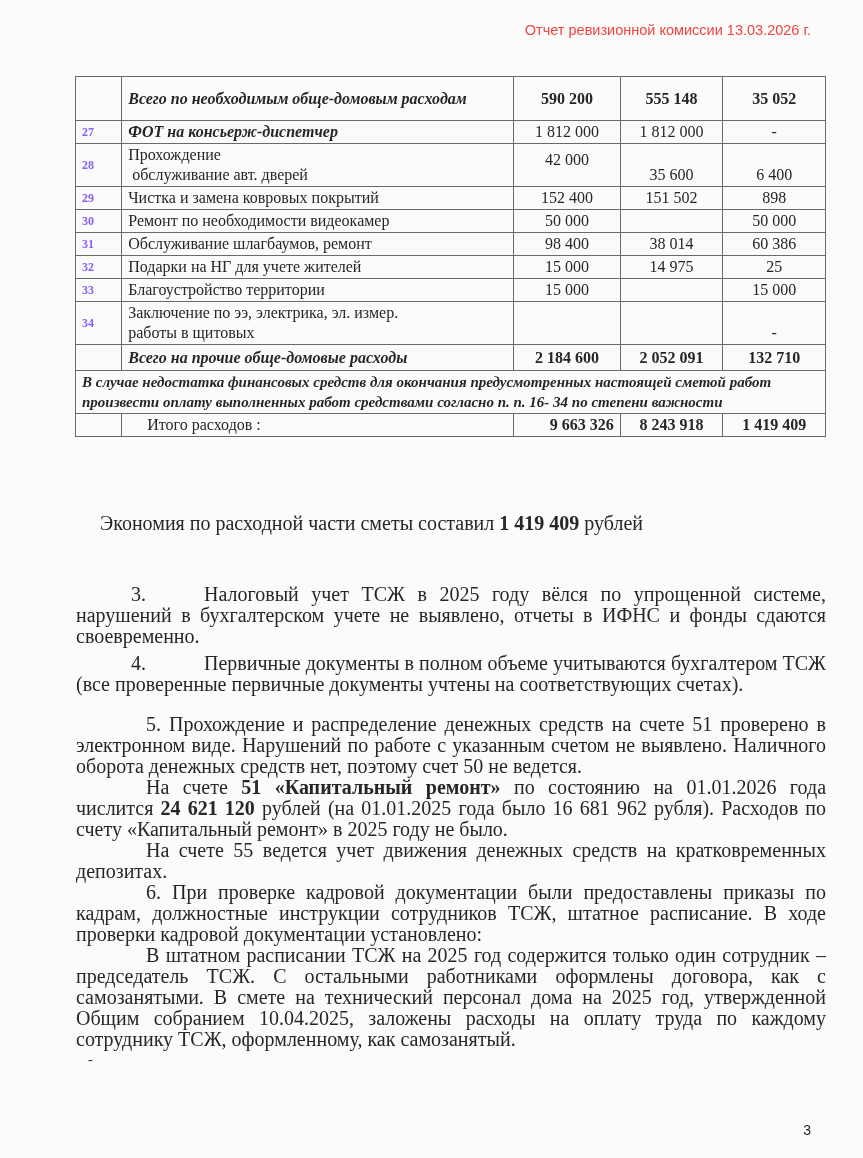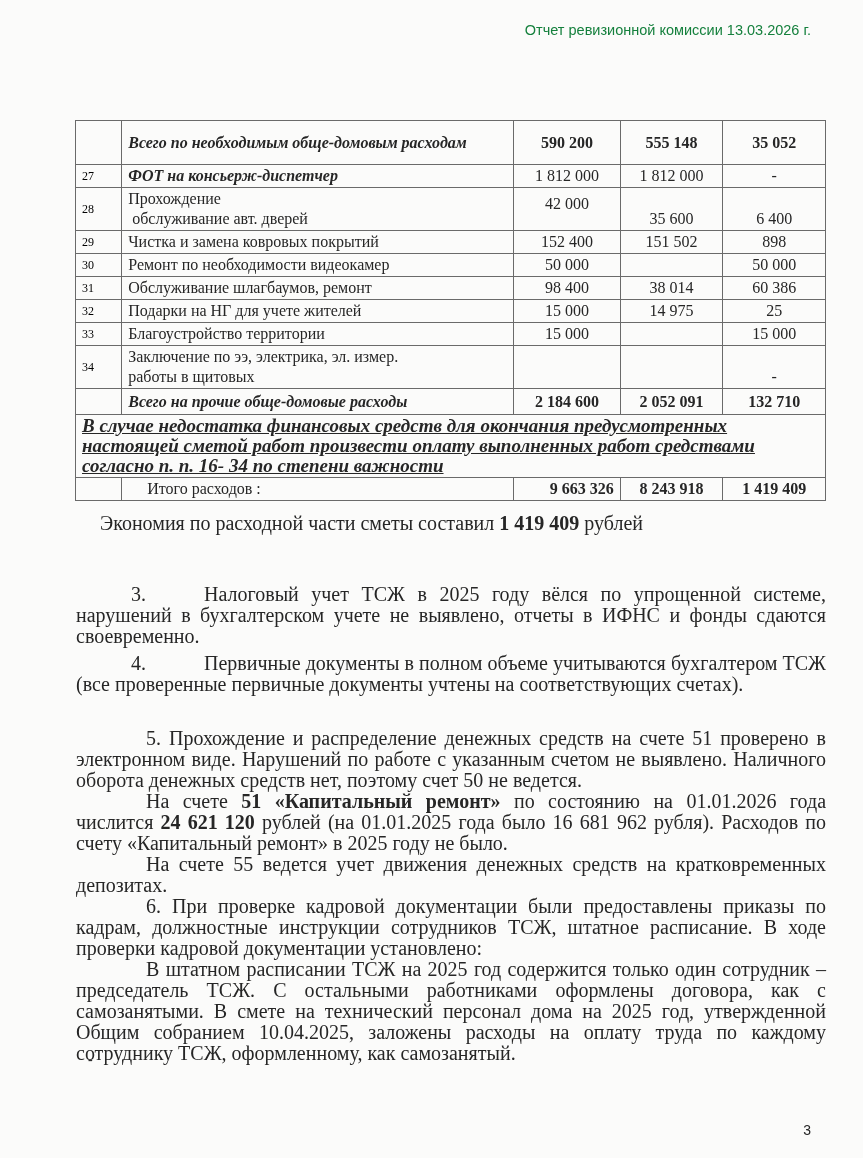--- a/index.html
+++ b/index.html
@@ -2,39 +2,39 @@
 <html><head>
 <meta charset="utf-8">
 <style>
   html, body { margin: 0; padding: 0; }
   body {
     width: 863px; height: 1158px; background: #fbfbfa; position: relative; overflow: hidden;
     font-family: "Liberation Serif", serif; color: #262626;
   }
   .header-note {
     position: absolute; top: 22px; right: 52px;
-    font-family: "Liberation Sans", sans-serif; font-size: 14.5px; color: #15803d;
+    font-family: "Liberation Sans", sans-serif; font-size: 14.5px; color: #ef4444;
   }
   table.budget {
     position: absolute; left: 75px; top: 76px; width: 751px;
-    border-collapse: collapse; font-size: 16px; margin-top: 44px;
+    border-collapse: collapse; font-size: 16px;
   }
   table.budget td {
     border: 1.3px solid #6a6a6a; padding: 1px 6px; vertical-align: middle; line-height: 20px;
   }
-  td.num { width: 18px; font-size: 12px; vertical-align: top; padding: 1px 3px; color: #000000; }
+  td.num { width: 18px; font-size: 12px; vertical-align: top; padding: 1px 3px; color: #8b5cf6; font-weight: bold; }
   td.name { width: 370px; }
   td.v { text-align: center; width: 92px; }
   td.v1 { width: 96px; }
   .b { font-weight: bold; }
   .bi { font-weight: bold; font-style: italic; }
   .bottom { vertical-align: bottom !important; }
-  td.note { font-size: 19px; font-weight: bold; font-style: italic; padding: 3px 6px; line-height: 18px; text-decoration: underline; }
+  td.note { font-size: 15px; font-weight: bold; font-style: italic; padding: 3px 6px; line-height: 18px; }
   .para { position: absolute; left: 76px; width: 750px; font-size: 20px; line-height: 21px; text-align: justify; }
-  .indent { text-indent: 70px; margin-top: 14px; }
+  .indent { text-indent: 70px; }
   .page-num { position: absolute; right: 52px; top: 1122px; font-family: "Liberation Sans", sans-serif; font-size: 14px; }
   .dash { position: absolute; left: 88px; top: 1052px; font-size: 14px; }
 </style>
 </head>
 <body>
 
 <div class="header-note">Отчет ревизионной комиссии 13.03.2026 г.</div>
 
 <table class="budget">
   <tbody>

